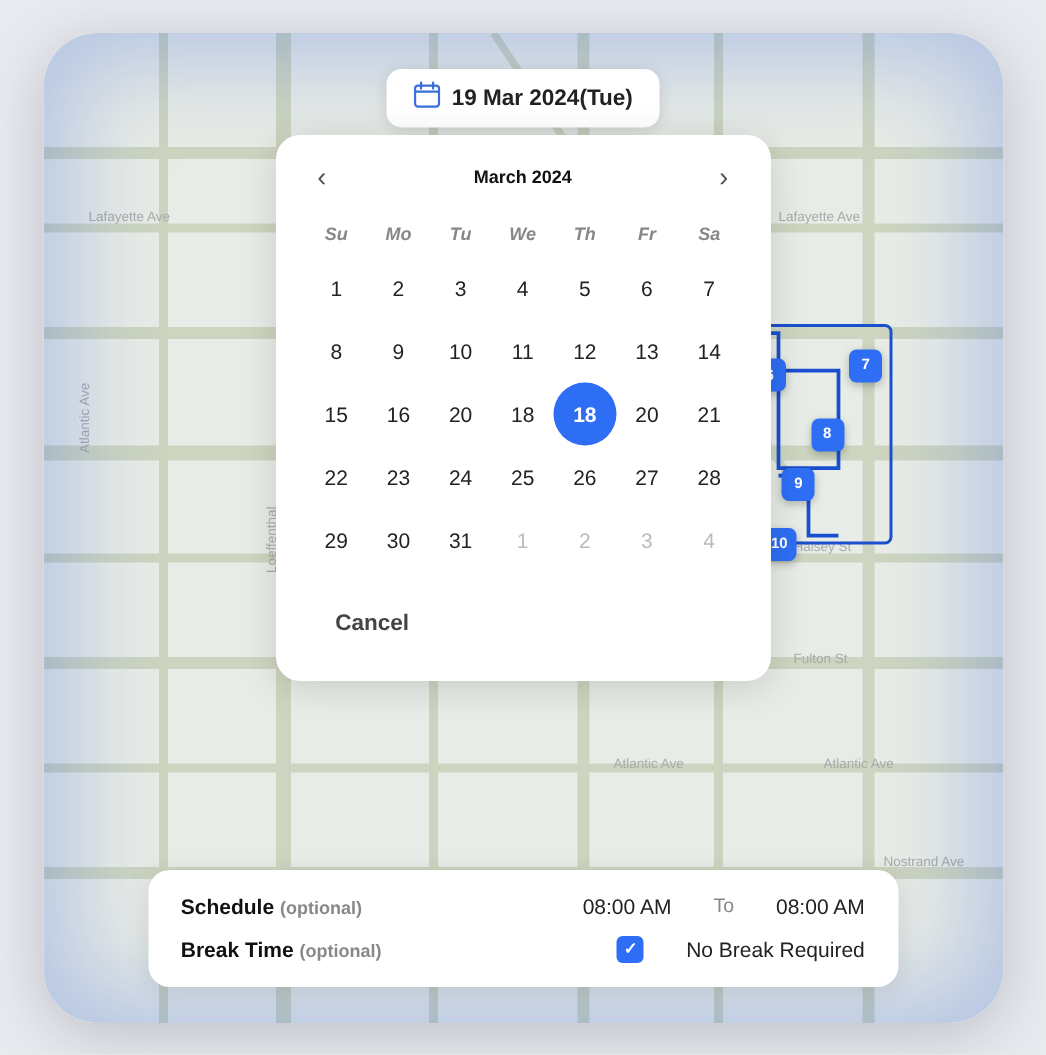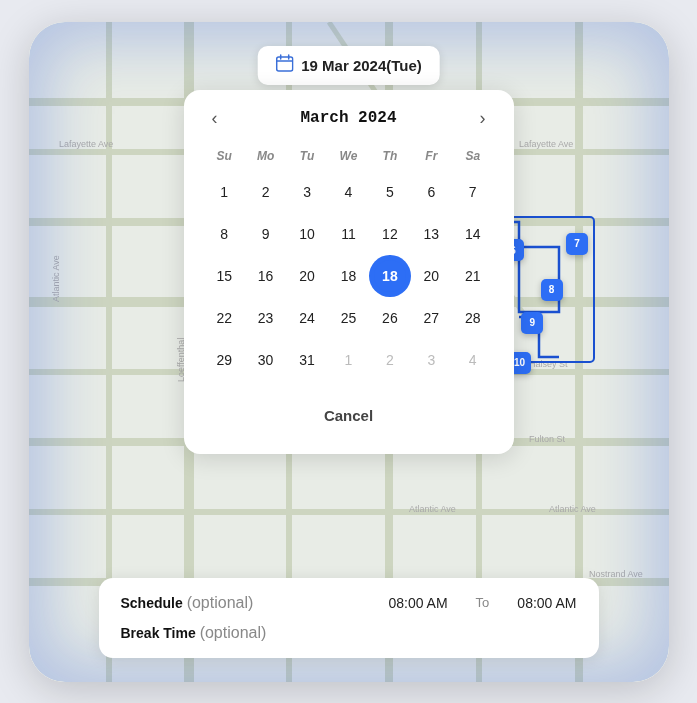--- a/index.html
+++ b/index.html
@@ -97,24 +97,23 @@
       background: none;
       border: none;
       cursor: pointer;
       font-size: 18px;
       color: #555;
       padding: 2px 8px;
       border-radius: 6px;
     }
 
     .cal-month-year {
-      font-size: 16px;
+      font-size: 12px;
       font-weight: 700;
       color: #111;
-      font-family: Liberation Mono, monospace;
     }
 
     .cal-grid {
       width: 100%;
       border-collapse: collapse;
     }
 
     .cal-grid th {
       text-align: center;
       font-size: 12px;
@@ -151,21 +150,21 @@
       line-height: 32px;
       border-radius: 50%;
     }
 
     .cal-grid td.selected span {
       background: #2d6ef5;
     }
 
     .cal-actions {
       display: flex;
-      justify-content: center;
+      justify-content: flex-start;
       gap: 12px;
       margin-top: 16px;
     }
 
     .btn-cancel {
       background: none;
       border: none;
       cursor: pointer;
       font-size: 15px;
       font-weight: 600;
@@ -232,22 +231,22 @@
     .schedule-row:last-child { margin-bottom: 0; text-align: center; }
 
     .schedule-label {
       font-size: 14px;
       font-weight: 700;
       color: #111;
       min-width: 80px;
     }
 
     .schedule-label-optional {
-      font-size: 16px;
-      font-weight: 400;
+      font-size: 12px;
+      font-weight: 700;
       color: #888;
     }
 
     .schedule-time {
       font-size: 14px;
       color: #222;
       margin-left: auto;
       display: flex;
       align-items: center;
       gap: 28px;
@@ -454,17 +453,21 @@
         <span>08:00 AM</span>
         <span class="time-to">To</span>
         <span>08:00 AM</span>
       </div>
     </div>
     <div class="schedule-row break-row">
       <span class="schedule-label">
         <span>Break Time</span>
         <span class="schedule-label-optional">(optional)</span>
       </span>
+      <div class="schedule-time">
+        <div class="checkbox-icon"></div>
+        <span>No Break Required</span>
+      </div>
     </div>
   </div>
 
   <div class="map-overlay"></div>
 </div>
 
 </body></html>

